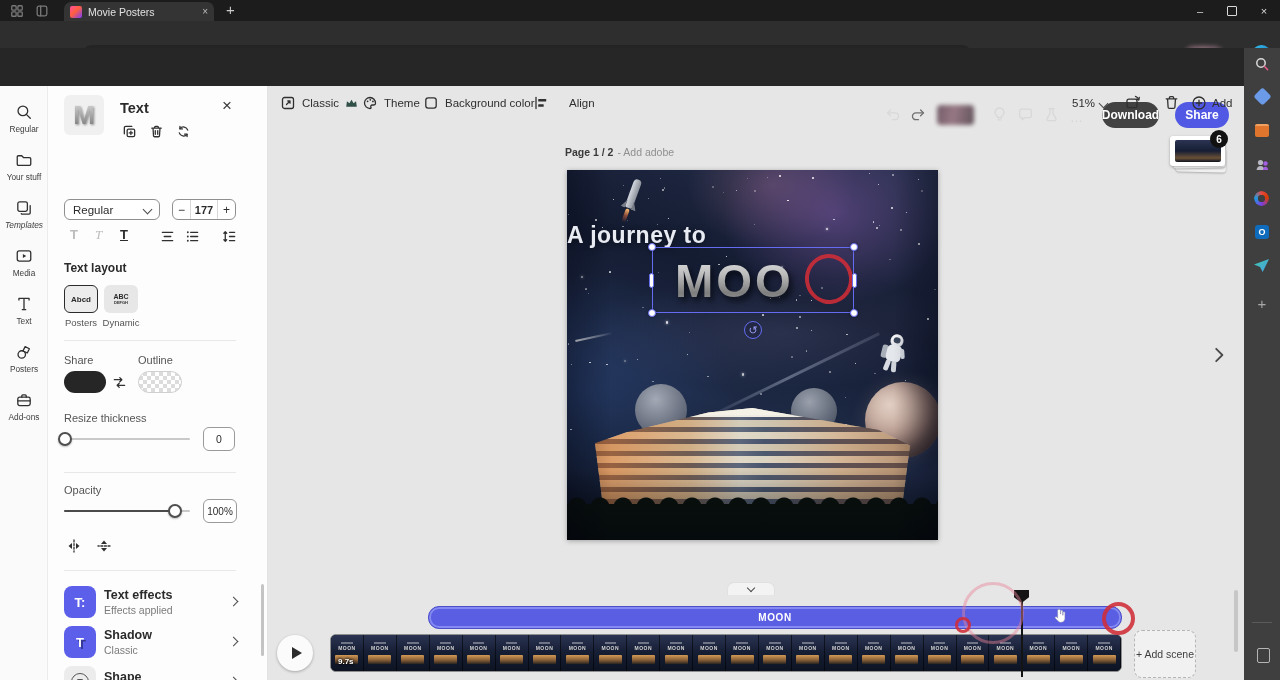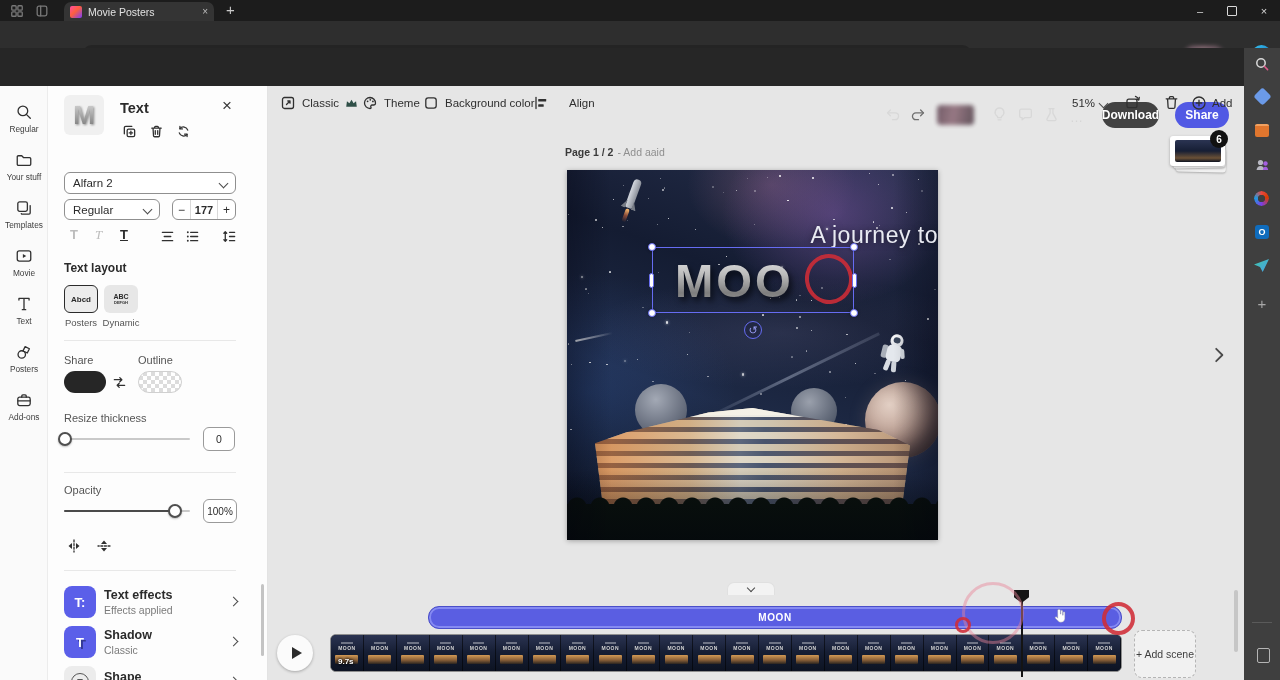--- a/index.html
+++ b/index.html
@@ -75,21 +75,21 @@
   .toollabel{font-size:11.5px;color:#2f2f2f;}
   .pagelabel{font-size:10.5px;}
   .poster{position:absolute;left:567px;top:170px;width:371px;height:370px;overflow:hidden;box-shadow:0 1px 5px rgba(0,0,0,.3);
     background:
       radial-gradient(160px 130px at 72% 12%, rgba(150,100,190,.42), transparent 70%),
       radial-gradient(120px 90px at 55% 4%, rgba(220,140,170,.25), transparent 70%),
       radial-gradient(210px 170px at 6% 60%, rgba(60,110,200,.22), transparent 70%),
       radial-gradient(280px 80px at 58% 44%, rgba(170,160,210,.13), transparent 70%),
       linear-gradient(200deg,#27304d 0%,#141c32 35%,#1e2a46 62%,#0c1322 100%);}
   .star{position:absolute;background:#fff;border-radius:50%;}
-  .poster-sub{position:absolute;left:8px;right:0;top:52px;text-align:right;font-size:23px;font-weight:400;letter-spacing:.5px;color:#e9ebf2;text-shadow:0 1px 6px rgba(0,0,0,.5);}
+  .poster-sub{position:absolute;left:0;right:0;top:52px;text-align:left;font-size:23px;font-weight:700;letter-spacing:.5px;color:#e9ebf2;text-shadow:0 1px 6px rgba(0,0,0,.5);}
   .poster-title{position:absolute;left:0;right:0;top:84px;text-align:center;font-size:46px;font-weight:800;letter-spacing:3px;
     background:linear-gradient(180deg,#e8e8e8 0%,#bcbcbc 38%,#7e7e7e 72%,#a2a2a2 100%);
     -webkit-background-clip:text;background-clip:text;color:transparent;
     filter:drop-shadow(3px 4px 3px rgba(0,0,0,.6));}
   .poster-title .flip{display:inline-block;transform:scaleX(-1);}
   .selbox{position:absolute;left:85px;top:77px;width:202px;height:66px;border:1.5px solid #666cf2;box-sizing:border-box;}
   .handle{position:absolute;width:8px;height:8px;border-radius:50%;background:#fff;border:1.5px solid #666cf2;box-sizing:border-box;box-shadow:0 0 3px rgba(0,0,0,.4);}
   .hpill{position:absolute;width:5px;height:15px;border-radius:3px;background:#fff;border:1.5px solid #666cf2;box-sizing:border-box;}
   .annot{border:4px solid rgba(208,44,55,.88);border-radius:50%;box-sizing:border-box;}
   .treeline{position:absolute;left:0;bottom:0;width:100%;height:36px;background:#0b120d;}
@@ -319,37 +319,37 @@
       <span class="raillabel">Regular</span>
     </div>
     <div class="railitem" style="top:58px;">
       <svg class="ic" width="18" height="18" viewBox="0 0 16 16">
           <g class="st">
             <path d="M2 5.2a1 1 0 0 1 1-1h3l1.5 1.6H13a1 1 0 0 1 1 1v5a1 1 0 0 1-1 1H3a1 1 0 0 1-1-1z"></path>
           </g>
         </svg>
       <span class="raillabel">Your stuff</span>
     </div>
-    <div class="railitem" style="top:106px;">
+    <div class="railitem" style="top:106px;font-style:italic;">
       <svg class="ic" width="18" height="18" viewBox="0 0 16 16">
           <g class="st">
             <rect x="2.5" y="2.5" width="8.5" height="8.5" rx="1.6"></rect>
             <path d="M13.5 6a1 1 0 0 1 0 .5v6a1 1 0 0 1-1 1h-6a1 1 0 0 1-.9-.5"></path>
           </g>
         </svg>
       <span class="raillabel">Templates</span>
     </div>
     <div class="railitem" style="top:154px;">
       <svg class="ic" width="18" height="18" viewBox="0 0 16 16">
           <g class="st">
             <rect x="2" y="3.5" width="12" height="9" rx="1.8"></rect>
           </g>
           <path d="M7 6.2l3 1.8-3 1.8z" fill="#303030"></path>
         </svg>
-      <span class="raillabel">Movie</span>
+      <span class="raillabel">Media</span>
     </div>
     <div class="railitem" style="top:202px;">
       <svg class="ic" width="18" height="18" viewBox="0 0 16 16">
           <g class="st">
             <path d="M3.5 4.5V3h9v1.5M8 3v10M6.5 13h3"></path>
           </g>
         </svg>
       <span class="raillabel">Text</span>
     </div>
     <div class="railitem" style="top:250px;">
@@ -397,24 +397,20 @@
       </span>
     <span class="abs" style="left:128px;top:38px;">
       <svg class="ic" width="15" height="15" viewBox="0 0 16 16">
           <g class="st">
             <path d="M12.5 6.5a4.8 4.8 0 0 0-8.3-1.6M3.5 9.5a4.8 4.8 0 0 0 8.3 1.6"></path>
             <path d="M4.2 2.6v2.6h2.6M11.8 13.4v-2.6H9.2"></path>
           </g>
         </svg>
       </span>
 
-    <div class="select abs" style="left:16px;top:86px;width:172px;height:22px;">
-      <span>Alfarn 2</span>
-        <span class="chv down"></span>
-    </div>
     <div class="select abs" style="left:16px;top:113px;width:96px;height:21px;">
       <span>Regular</span>
         <span class="chv down"></span>
     </div>
     <div class="stepper abs" style="left:124px;top:113px;width:64px;height:21px;">
       <div style="width:18px;">−</div>
       <div style="width:28px;border-left:1px solid #d9d9d9;border-right:1px solid #d9d9d9;font-size:11px;font-weight:700;">177</div>
       <div style="width:18px;">+</div>
     </div>
 
@@ -589,21 +585,21 @@
         <g class="st">
           <circle cx="8" cy="8" r="6"></circle>
           <path d="M8 5.2v5.6M5.2 8h5.6"></path>
         </g>
       </svg>
     <span class="toollabel">Add</span>
   </div>
 
   <div class="abs flex pagelabel" style="left:565px;top:146px;gap:4px;">
     <span style="font-weight:700;color:#3a3a3a;">Page 1 / 2</span>
-    <span style="color:#8f8f8f;">- Add aaid</span>
+    <span style="color:#8f8f8f;">- Add adobe</span>
   </div>
 
   <div class="poster">
     <div class="abs" style="left:0;top:0;right:0;bottom:0;" id="stars">
         <span class="star" style="width: 1.3718px; height: 1.3718px; left: 337.613px; top: 209.615px; opacity: 0.83;"></span>
         <span class="star" style="width: 1.37323px; height: 1.37323px; left: 56.0228px; top: 14.7185px; opacity: 0.46;"></span>
         <span class="star" style="width: 1.89674px; height: 1.89674px; left: 262.139px; top: 201.415px; opacity: 0.55;"></span>
         <span class="star" style="width: 0.915029px; height: 0.915029px; left: 331.9px; top: 254.947px; opacity: 0.89;"></span>
         <span class="star" style="width: 1.1093px; height: 1.1093px; left: 310.543px; top: 13.6467px; opacity: 0.84;"></span>
         <span class="star" style="width: 1.68551px; height: 1.68551px; left: 42.4508px; top: 101.107px; opacity: 0.75;"></span>

